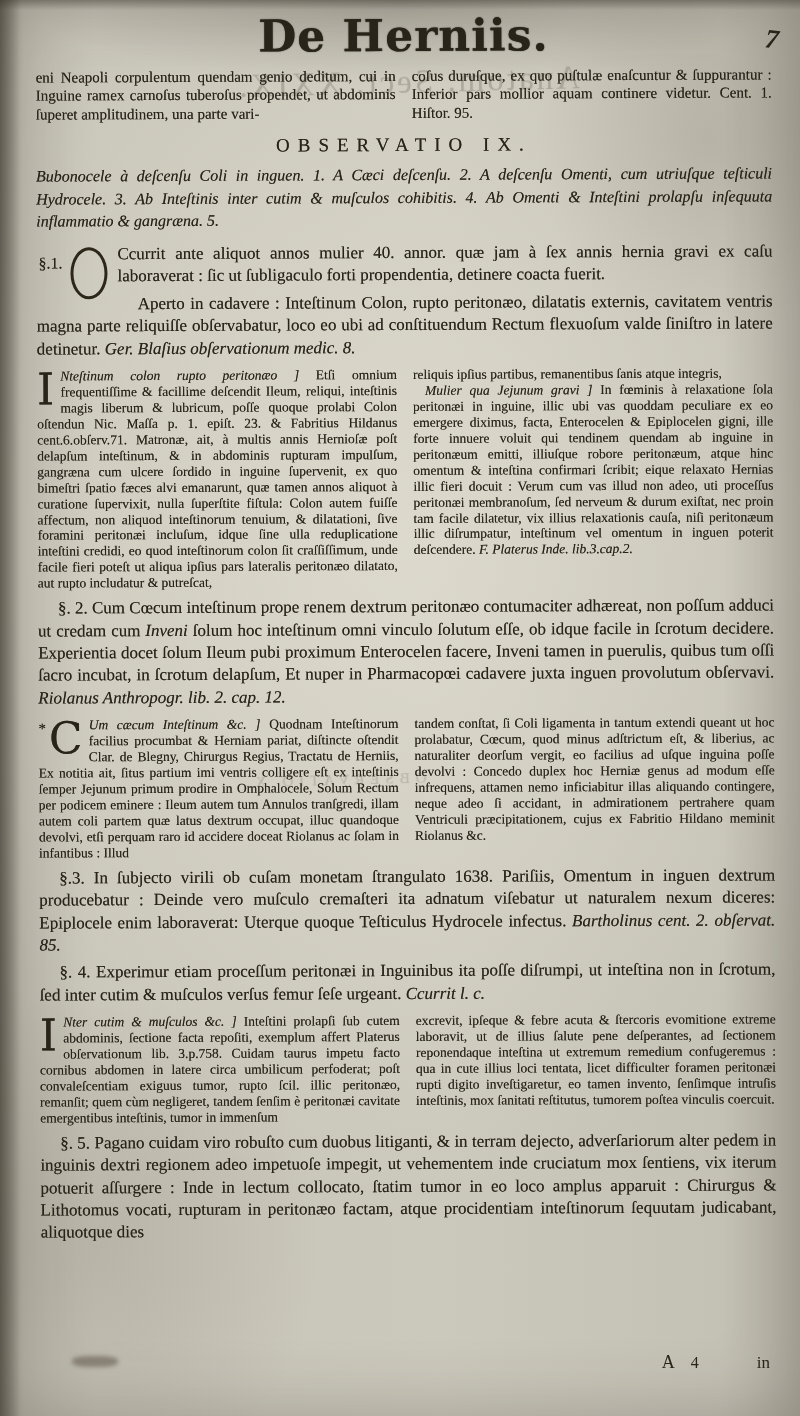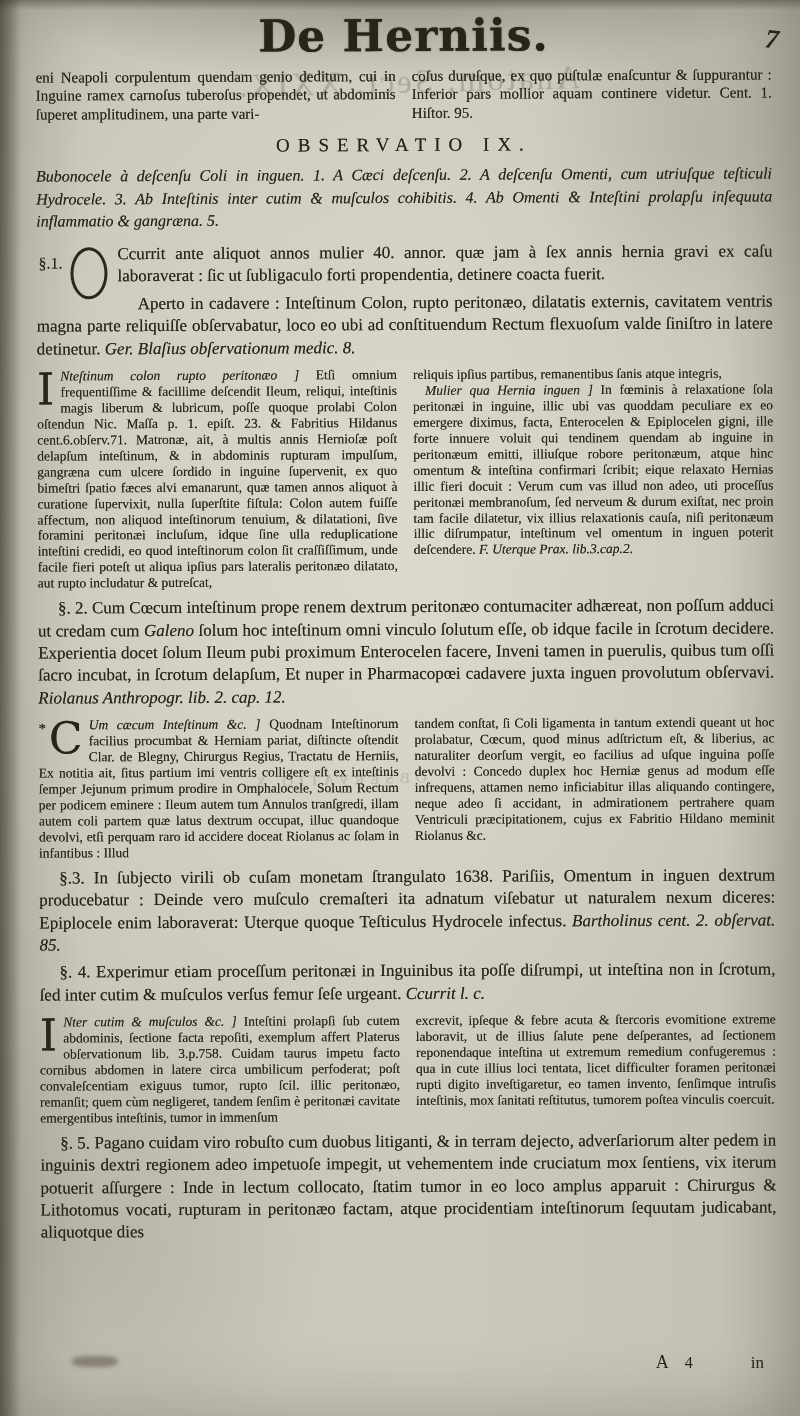--- a/index.html
+++ b/index.html
@@ -60,21 +60,21 @@
   .commentary p { margin:0; text-align:justify; }
   .dropcap { float:left; font-size:44px; line-height:0.85; padding:2px 6px 0 0;
     font-family:"DejaVu Serif",serif; }
   .star { float:left; font-size:15px; margin:3px 3px 0 0; }
   .lemma-para { text-indent:12px; }
 
   .footer { position:absolute; left:0; right:0; top:1352px; padding:0 30px 0 38px;
     display:flex; align-items:baseline; font-size:17px; }
   .sig { margin-left:auto; font-size:18px; }
   .sig-num { margin-left:16px; font-size:16px; }
-  .catch { margin-left:58px; margin-right:6px; }
+  .catch { margin-left:58px; }
 </style>
 </head>
 <body>
 
 <div class="page">
 
   <div class="bleed bleed-top">Anatom. Sect. XXIX.</div>
   <div class="bleed bleed-mid">OBSERVATIO X.</div>
   <div class="pagenum">7</div>
   <div class="smudge"></div>
@@ -108,31 +108,31 @@
       <div class="col">
         <p>
           <span class="dropcap">I</span>
           <span class="lead">Nteſtinum colon rupto peritonæo ] </span>
           <span>Etſi omnium frequentiſſime &amp; facillime deſcendit Ileum, reliqui, inteſtinis magis liberum &amp; lubricum, poſſe quoque prolabi Colon oſtendun Nic. Maſſa p. 1. epiſt. 23. &amp; Fabritius Hildanus cent.6.obſerv.71. Matronæ, ait, à multis annis Hernioſæ poſt delapſum inteſtinum, &amp; in abdominis rupturam impulſum, gangræna cum ulcere ſordido in inguine ſupervenit, ex quo bimeſtri ſpatio fæces alvi emanarunt, quæ tamen annos aliquot à curatione ſupervixit, nulla ſuperſtite fiſtula: Colon autem fuiſſe affectum, non aliquod inteſtinorum tenuium, &amp; dilatationi, ſive foramini peritonæi incluſum, idque ſine ulla reduplicatione inteſtini credidi, eo quod inteſtinorum colon ſit craſſiſſimum, unde facile fieri poteſt ut aliqua ipſius pars lateralis peritonæo dilatato, aut rupto includatur &amp; putreſcat,</span>
         </p>
       </div>
       <div class="col">
         <p>reliquis ipſius partibus, remanentibus ſanis atque integris,</p>
         <p class="lemma-para">
-          <span class="lead">Mulier qua Hernia inguen ] </span>
+          <span class="lead">Mulier qua Jejunum gravi ] </span>
           <span>In fœminis à relaxatione ſola peritonæi in inguine, illic ubi vas quoddam peculiare ex eo emergere diximus, facta, Enterocelen &amp; Epiplocelen gigni, ille forte innuere voluit qui tendinem quendam ab inguine in peritonæum emitti, illiuſque robore peritonæum, atque hinc omentum &amp; inteſtina confirmari ſcribit; eique relaxato Hernias illic fieri docuit : Verum cum vas illud non adeo, uti proceſſus peritonæi membranoſum, ſed nerveum &amp; durum exiſtat, nec proin tam facile dilatetur, vix illius relaxationis cauſa, niſi peritonæum illic diſrumpatur, inteſtinum vel omentum in inguen poterit deſcendere. </span>
-          <span class="cite">F. Uterque Prax. lib.3.cap.2.</span>
+          <span class="cite">F. Platerus Inde. lib.3.cap.2.</span>
         </p>
       </div>
     </div>
 
     <p class="fullsec indent">
       <span>§. 2. </span>
       <span>Cum Cœcum inteſtinum prope renem dextrum peritonæo contumaciter adhæreat, non poſſum adduci ut credam cum </span>
-      <span class="cite">Galeno</span>
+      <span class="cite">Inveni</span>
       <span> ſolum hoc inteſtinum omni vinculo ſolutum eſſe, ob idque facile in ſcrotum decidere. Experientia docet ſolum Ileum pubi proximum Enterocelen facere, Inveni tamen in puerulis, quibus tum oſſi ſacro incubat, in ſcrotum delapſum, Et nuper in Pharmacopœi cadavere juxta inguen provolutum obſervavi. </span>
       <span class="cite">Riolanus Anthropogr. lib. 2. cap. 12.</span>
     </p>
 
     <div class="cols2 commentary">
       <div class="col">
         <p>
           <span class="star">*</span>
           <span class="dropcap">C</span>
           <span class="lead">Um cæcum Inteſtinum &amp;c. ] </span>

